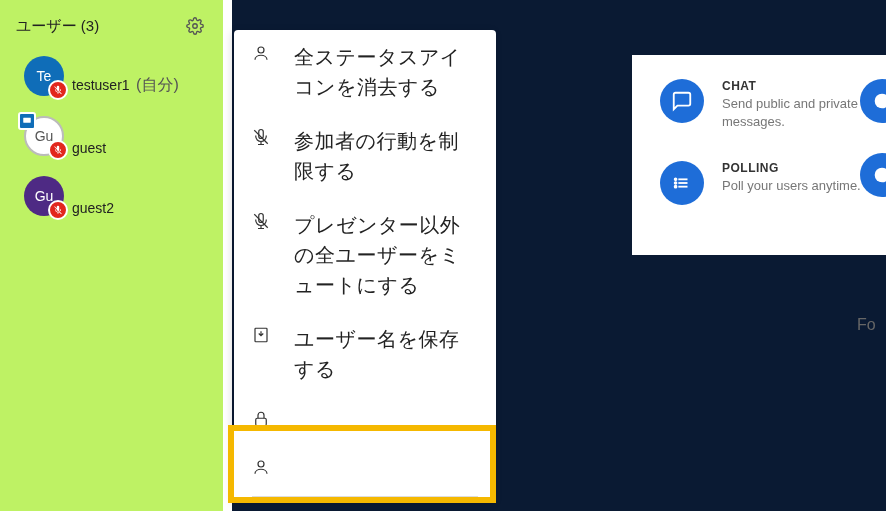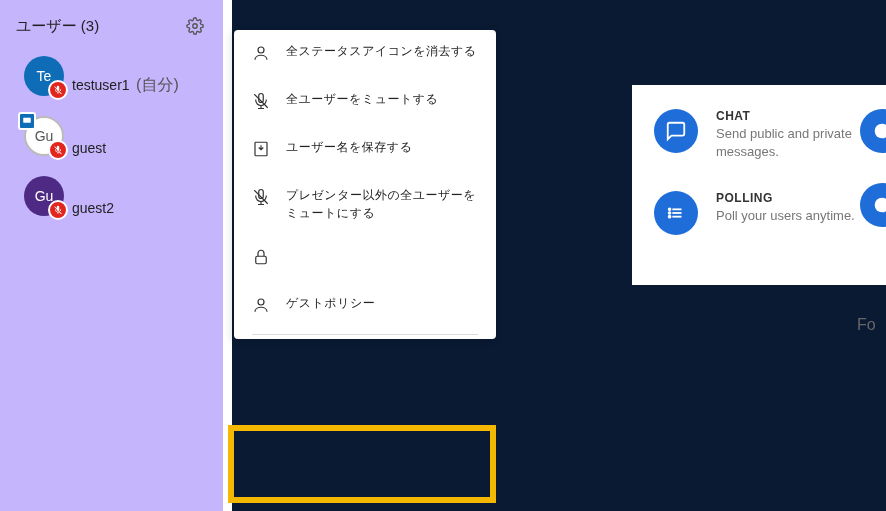--- a/index.html
+++ b/index.html
@@ -1,39 +1,39 @@
 <!DOCTYPE html>
 <html><head>
 <meta charset="utf-8">
 <style>
 * { margin: 0; padding: 0; box-sizing: border-box; }
 body { font-family: -apple-system, BlinkMacSystemFont, "Segoe UI", Arial, sans-serif; background: #fff; width: 886px; height: 511px; overflow: hidden; position: relative; }
-.sidebar { position: absolute; left: 0; top: 0; width: 223px; height: 511px; background: #c4b5fd; }
+.sidebar { position: absolute; left: 0; top: 0; width: 223px; height: 511px; background: #bef264; }
 .users-header { display: flex; align-items: center; justify-content: space-between; padding: 14px 16px 8px 16px; }
 .users-title { font-size: 15px; color: #222; font-weight: 400; }
 .gear-btn { width: 24px; height: 24px; cursor: pointer; display: flex; align-items: center; justify-content: center; color: #555; }
 .user-item { display: flex; align-items: flex-end; padding: 10px 16px 10px 24px; gap: 8px; }
 .avatar-wrap { position: relative; width: 40px; height: 40px; }
 .avatar { width: 40px; height: 40px; border-radius: 50%; display: flex; align-items: center; justify-content: center; color: #fff; font-size: 14px; font-weight: 500; }
 .avatar-blue { background: #0f6db8; }
 .avatar-white { background: #fff; border: 2px solid #bbb; color: #555; }
 .avatar-purple { background: #4e2a84; }
 .presenter-badge { position: absolute; top: -4px; left: -6px; width: 18px; height: 18px; background: #0f6db8; border-radius: 3px; display: flex; align-items: center; justify-content: center; border: 2px solid #fff; }
 .mic-badge { position: absolute; bottom: -4px; right: -4px; width: 20px; height: 20px; background: #e2261d; border-radius: 50%; border: 2px solid #fff; display: flex; align-items: center; justify-content: center; }
 .user-name { font-size: 14px; color: #222; }
 .user-self { color: #555; margin-left: 2px; }
 .dark-panel { position: absolute; left: 232px; top: 0; width: 654px; height: 511px; background: #0a1a33; }
 .dropdown { position: absolute; left: 234px; top: 30px; width: 262px; background: #fff; border-radius: 4px; box-shadow: -2px 2px 8px rgba(0,0,0,0.15); }
 .dropdown::before { content: ""; position: absolute; left: -8px; top: 16px; border: 8px solid transparent; border-right-color: #fff; }
 .menu-item { display: flex; align-items: flex-start; padding: 12px 18px; gap: 14px; cursor: pointer; }
 .menu-icon { flex-shrink: 0; width: 20px; margin-top: 2px; color: #333; }
-.menu-label { font-size: 12px; color: #222; line-height: 1.5; letter-spacing: 0.5px; }
+.menu-label { font-size: 20px; color: #222; line-height: 1.5; letter-spacing: 0.5px; margin-left: 8px; }
 .menu-divider { height: 1px; background: #ddd; margin: 4px 18px; }
 .highlight-box { position: absolute; left: 228px; top: 425px; width: 268px; height: 78px; border: 6px solid #f5b800; pointer-events: none; }
-.promo-panel { position: absolute; left: 632px; top: 55px; width: 254px; height: 200px; background: #fff; padding: 24px 0 24px 22px; margin-top: 30px; }
+.promo-panel { position: absolute; left: 632px; top: 55px; width: 254px; height: 200px; background: #fff; padding: 24px 0 24px 28px; }
 .promo-row { display: flex; align-items: flex-start; gap: 18px; margin-bottom: 30px; }
 .promo-icon { width: 44px; height: 44px; border-radius: 50%; background: #1e6dd8; display: flex; align-items: center; justify-content: center; flex-shrink: 0; }
 .promo-text { display: flex; flex-direction: column; gap: 2px; }
 .promo-title { font-size: 12px; font-weight: 700; color: #333; letter-spacing: 0.5px; }
 .promo-desc { font-size: 13px; color: #777; line-height: 1.4; }
 .footer-text { position: absolute; left: 857px; top: 316px; font-size: 16px; color: #666; }
 .promo-edge-icon { position: absolute; right: -18px; width: 44px; height: 44px; border-radius: 50%; background: #1e6dd8; display: flex; align-items: center; justify-content: center; overflow: hidden; }
 </style>
 </head>
 <body>
@@ -146,46 +146,45 @@
           <path d="M4 21c0-4 4-6 8-6s8 2 8 6"></path>
         </svg></span>
     <span class="menu-label">全ステータスアイコンを消去する</span>
   </div>
   <div class="menu-item">
     <span class="menu-icon"><svg width="18" height="18" viewBox="0 0 24 24" fill="none" stroke="currentColor" stroke-width="1.6">
           <path d="M12 2a3 3 0 0 0-3 3v6a3 3 0 0 0 6 0V5a3 3 0 0 0-3-3z"></path>
           <path d="M19 10v1a7 7 0 0 1-14 0v-1M12 18v4M8 22h8"></path>
           <line x1="3" y1="3" x2="21" y2="21"></line>
         </svg></span>
-    <span class="menu-label">全ユーザーをミュートする</span>
-  </div>
-  <div class="menu-item">
-    <span class="menu-icon"><svg width="18" height="18" viewBox="0 0 24 24" fill="none" stroke="currentColor" stroke-width="1.6">
-          <rect x="4" y="3" width="16" height="18" rx="1"></rect>
-          <path d="M12 7v6m-3-3l3 3 3-3"></path>
-        </svg></span>
-    <span class="menu-label">ユーザー名を保存する</span>
+    <span class="menu-label">参加者の行動を制限する</span>
   </div>
   <div class="menu-item">
     <span class="menu-icon"><svg width="18" height="18" viewBox="0 0 24 24" fill="none" stroke="currentColor" stroke-width="1.6">
           <path d="M12 2a3 3 0 0 0-3 3v6a3 3 0 0 0 6 0V5a3 3 0 0 0-3-3z"></path>
           <path d="M19 10v1a7 7 0 0 1-14 0v-1M12 18v4M8 22h8"></path>
           <line x1="3" y1="3" x2="21" y2="21"></line>
         </svg></span>
     <span class="menu-label">プレゼンター以外の全ユーザーをミュートにする</span>
+  </div>
+  <div class="menu-item">
+    <span class="menu-icon"><svg width="18" height="18" viewBox="0 0 24 24" fill="none" stroke="currentColor" stroke-width="1.6">
+          <rect x="4" y="3" width="16" height="18" rx="1"></rect>
+          <path d="M12 7v6m-3-3l3 3 3-3"></path>
+        </svg></span>
+    <span class="menu-label">ユーザー名を保存する</span>
   </div>
   <div class="menu-item">
     <span class="menu-icon"><svg width="18" height="18" viewBox="0 0 24 24" fill="none" stroke="currentColor" stroke-width="1.6">
           <rect x="5" y="11" width="14" height="10" rx="2"></rect>
           <path d="M8 11V7a4 4 0 0 1 8 0v4"></path>
         </svg></span>
   </div>
   <div class="menu-item">
     <span class="menu-icon"><svg width="18" height="18" viewBox="0 0 24 24" fill="none" stroke="currentColor" stroke-width="1.6">
           <circle cx="12" cy="8" r="4"></circle>
           <path d="M4 21c0-4 4-6 8-6s8 2 8 6"></path>
         </svg></span>
-    <span class="menu-label">ゲストポリシー</span>
   </div>
   <div class="menu-divider"></div>
 </div>
 
 <div class="highlight-box"></div>
 
 </body></html>

